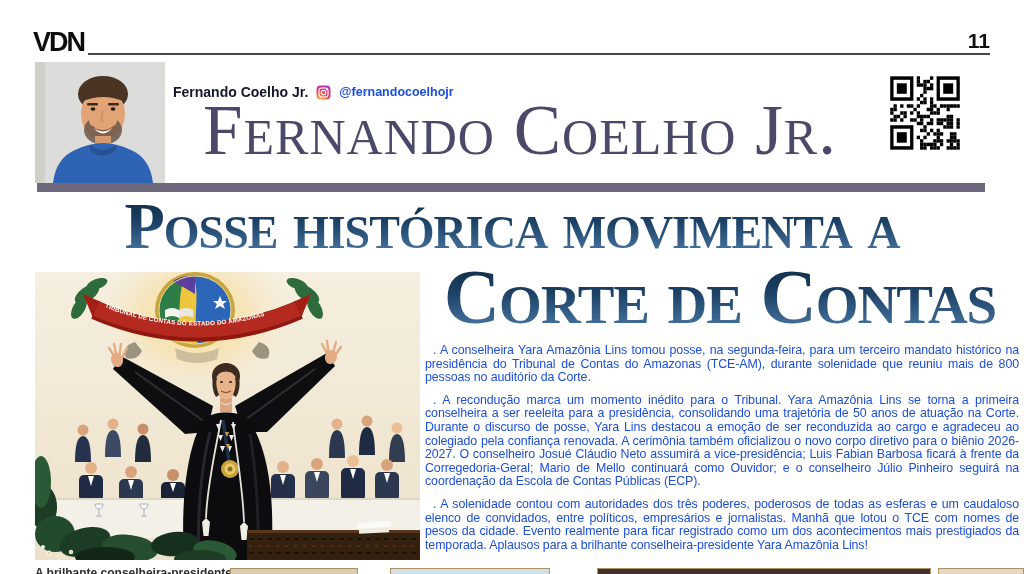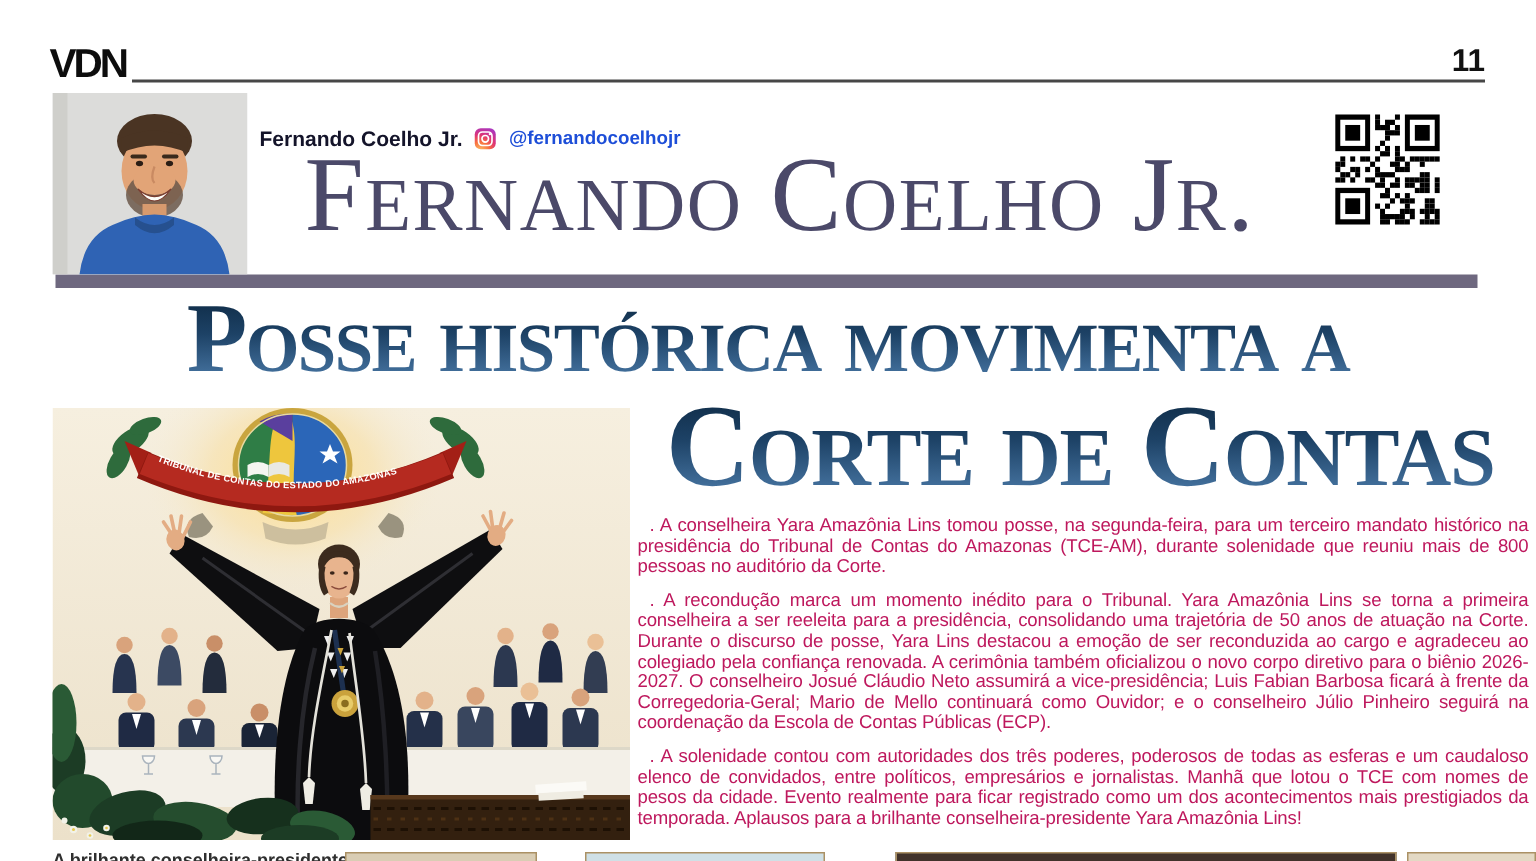--- a/index.html
+++ b/index.html
@@ -34,21 +34,21 @@
       -webkit-background-clip:text;background-clip:text;color:transparent;}
   }
 
   
   .ceremony-photo{position:absolute;left:35px;top:272px;width:385px;height:288px;}
   .photo-caption{position:absolute;left:35px;top:566px;width:385px;font-size:12px;
     font-weight:600;color:#2f2f2f;white-space:nowrap;overflow:hidden;}
 
   
   .article{position:absolute;left:425px;top:344px;width:594px;font-size:12.4px;line-height:13.6px;
-    color:#be185d;text-align:justify;letter-spacing:-0.1px;}
+    color:#1d4ed8;text-align:justify;letter-spacing:-0.1px;}
   .article p{margin:0 0 9px 0;text-indent:8px;}
 
   
   .strip{position:absolute;top:568px;height:10px;border:1.5px solid #ab9165;border-bottom:none;}
   .strip-1{left:230px;width:126px;background:#d9cdb4;}
   .strip-2{left:390px;width:158px;background:#cfe0e6;}
   .strip-3{left:597px;width:332px;background:#41322a;}
   .strip-4{left:938px;width:84px;background:#e3d9c4;}
 </style>
 </head>

